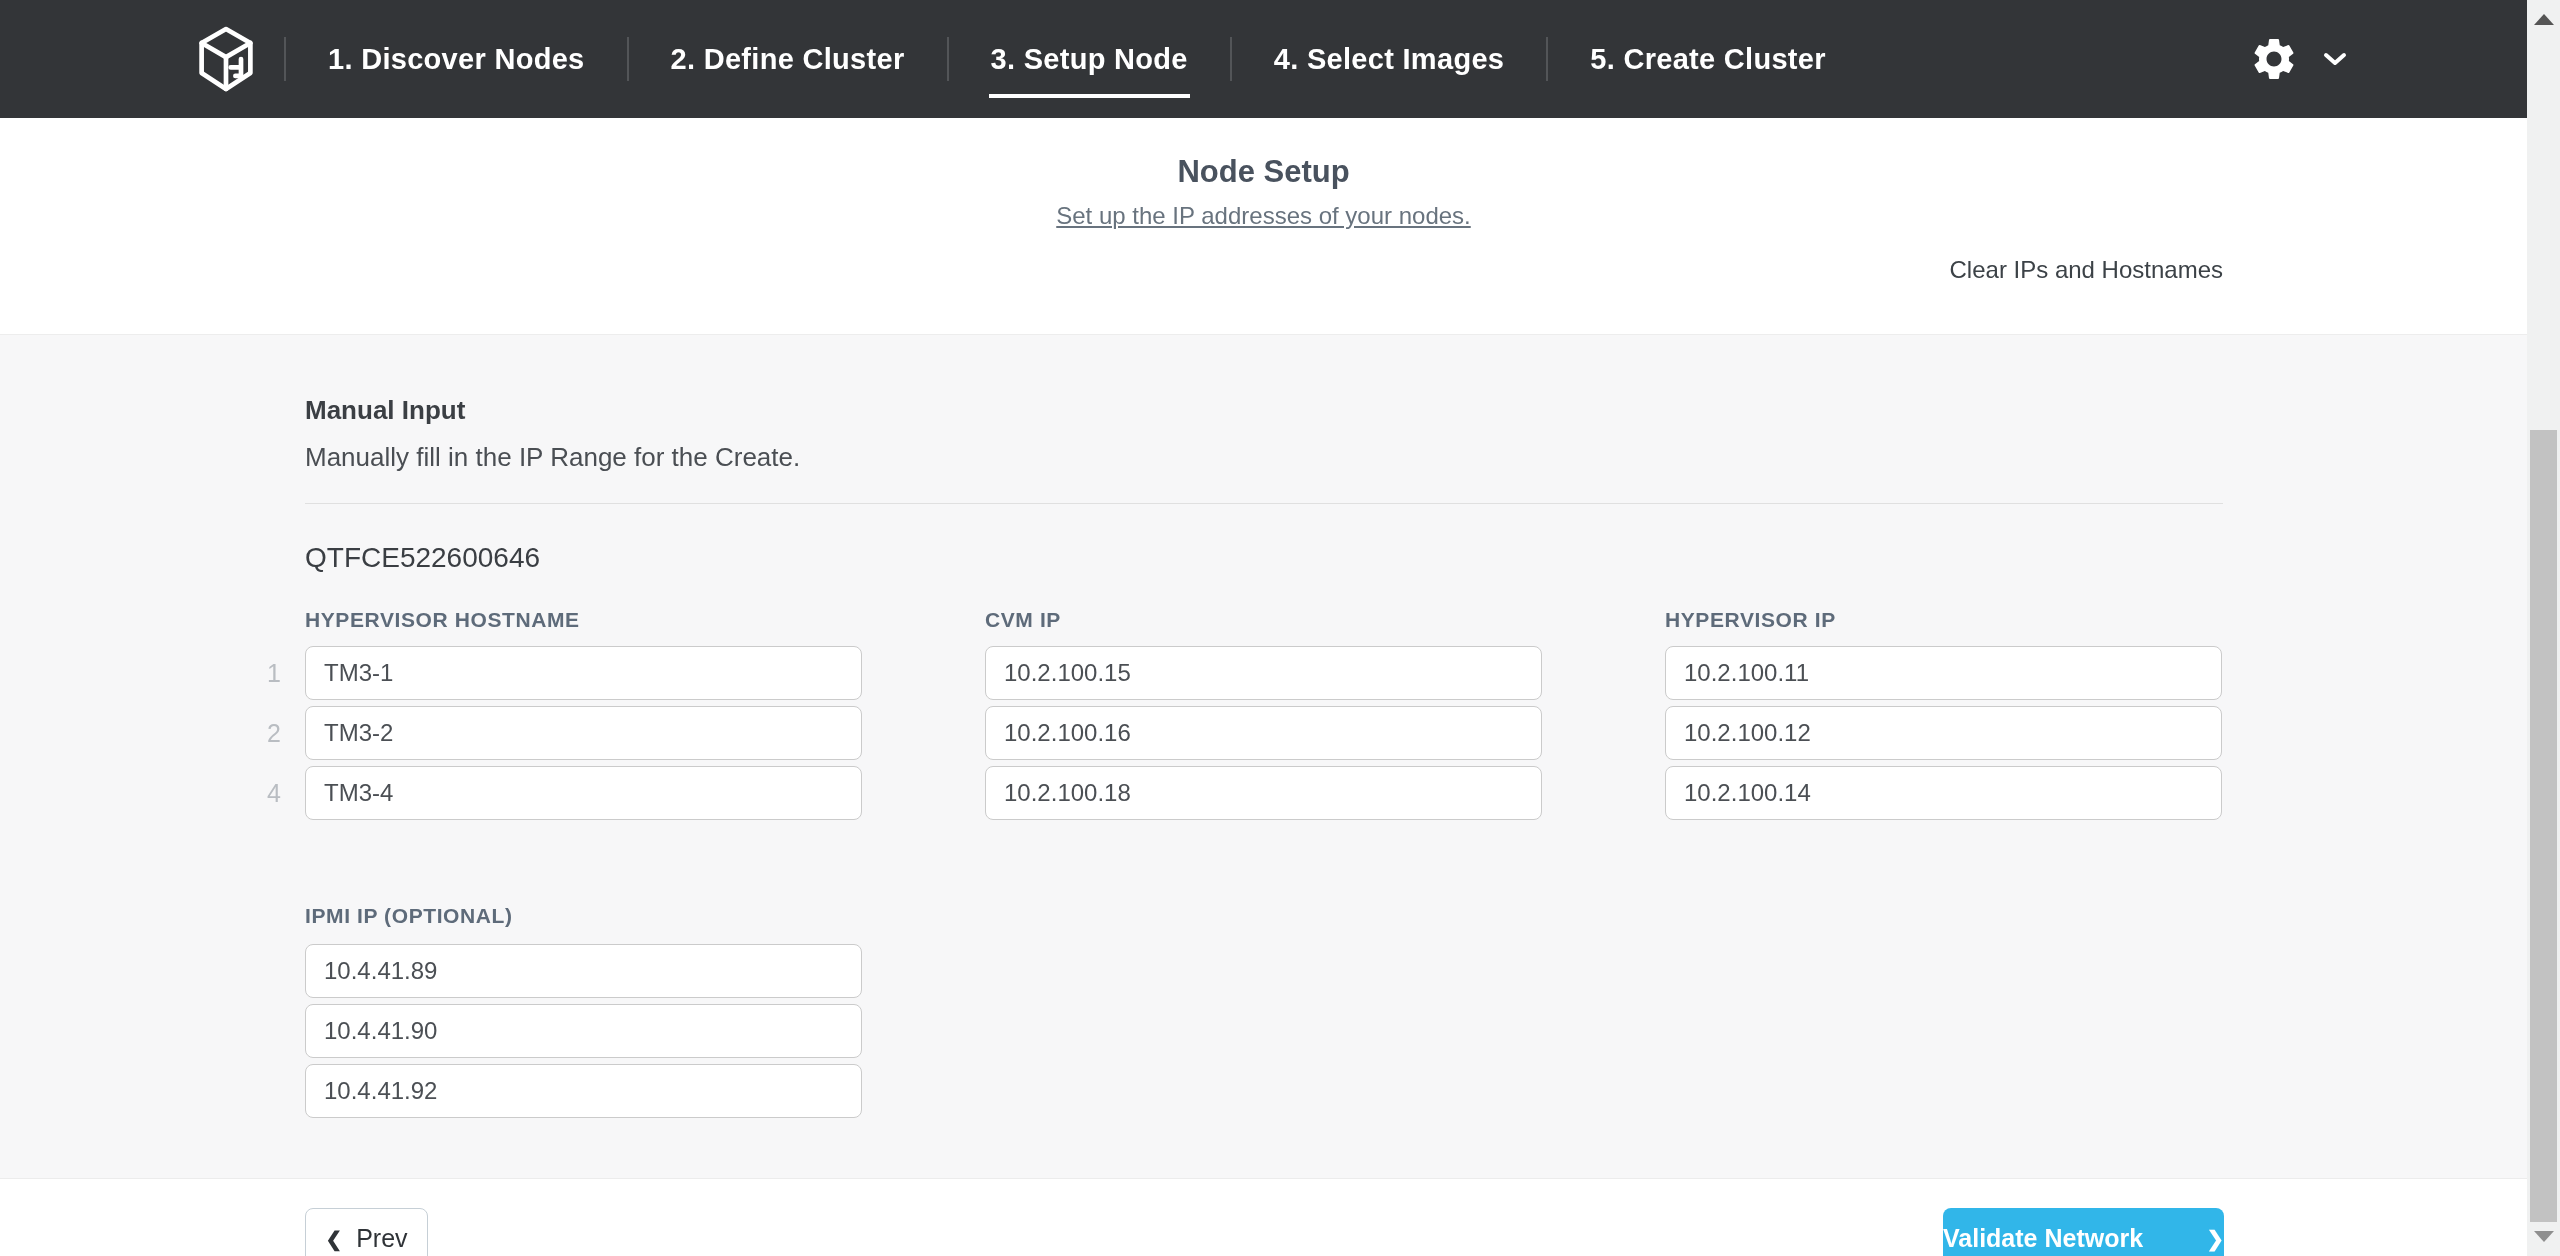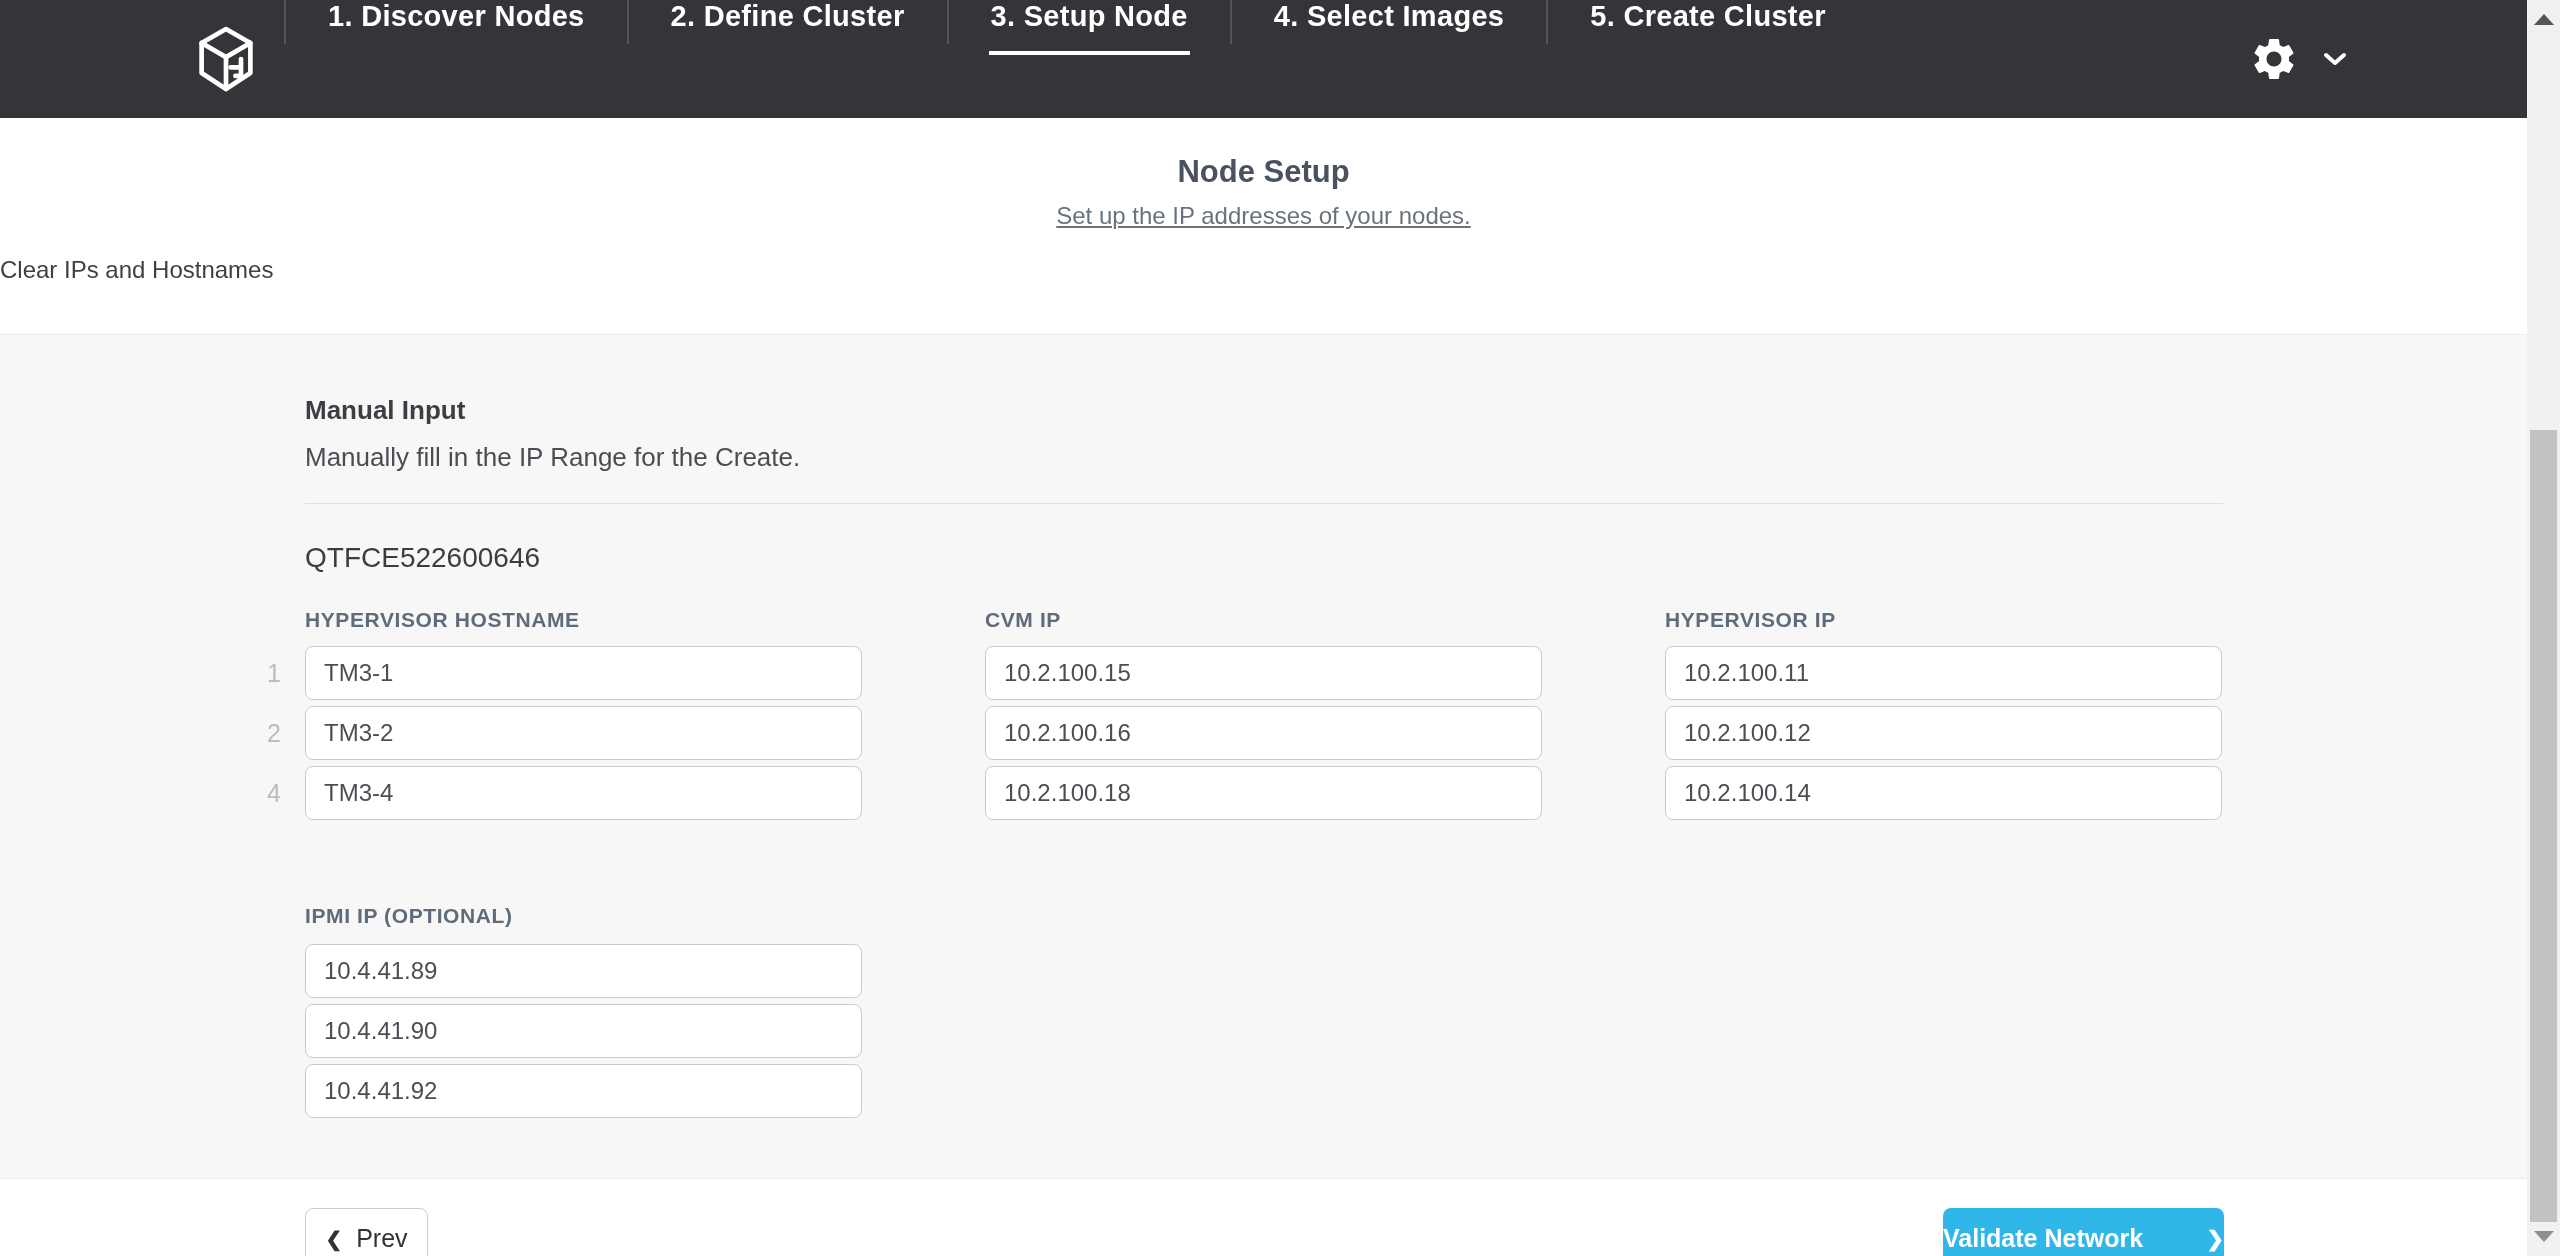--- a/index.html
+++ b/index.html
@@ -5,34 +5,34 @@
   * { margin:0; padding:0; box-sizing:border-box; }
   html,body { width:2560px; height:1256px; overflow:hidden; background:#fff;
               font-family:"Liberation Sans", sans-serif; }
 
   .app { position:relative; width:2527px; height:1256px; background:#fff; }
 
   
   .navbar { height:118px; background:#333538; display:flex; align-items:center;
             padding-left:196px; padding-right:180px; }
   .logo { width:60px; height:70px; flex:0 0 auto; margin-right:28px; }
-  .nav-steps { display:flex; height:100%; }
+  .nav-steps { display:flex; align-items:center; height:100%; }
   .nav-divider { width:2px; height:44px; background:rgba(255,255,255,0.16); }
   .nav-step { position:relative; padding:0 42px; color:#fff; font-size:29px;
               font-weight:bold; letter-spacing:.3px; cursor:pointer; }
   .nav-step .lbl { position:relative; display:inline-block; }
   .nav-step.active .lbl::after { content:""; position:absolute; left:-2px; right:-2px;
               bottom:-22px; height:4px; background:#fff; }
   .nav-right { margin-left:auto; display:flex; align-items:center; gap:24px; cursor:pointer; }
 
   
   .page-header { text-align:center; padding-top:36px; }
   .page-title { font-size:31px; font-weight:bold; color:#49525e; }
   .page-subtitle { margin-top:12px; font-size:24px; color:#68737e;text-decoration:underline; }
-  .clear-row { padding-right:304px; margin-top:26px; padding-bottom:50px; }
+  .clear-row { text-align:right; padding-right:304px; margin-top:26px; padding-bottom:50px; }
   .clear-link { font-size:24px; color:#3c4247; cursor:pointer; display:inline-block; }
 
   
   .section { background:#f7f7f8; border-top:1px solid #ededed; border-bottom:1px solid #ececec;
              padding:60px 304px 60px 305px; }
   .mi-title { font-size:26px; font-weight:bold; color:#3b3f44; }
   .mi-desc  { margin-top:16px; font-size:26px; color:#4a4e53; }
   .mi-hr { border:none; border-top:1px solid #e0e0e0; margin-top:30px; }
   .block-id { margin-top:38px; font-size:28px; color:#3a3e43; }
 

